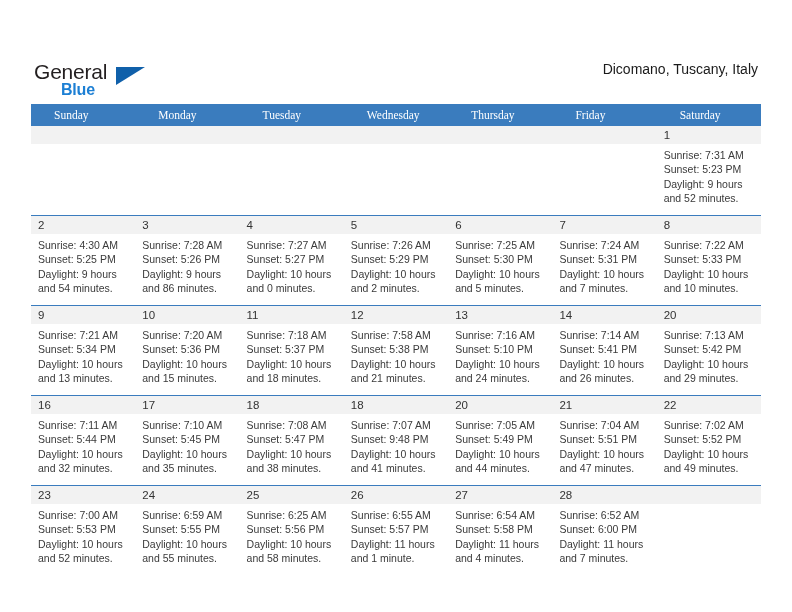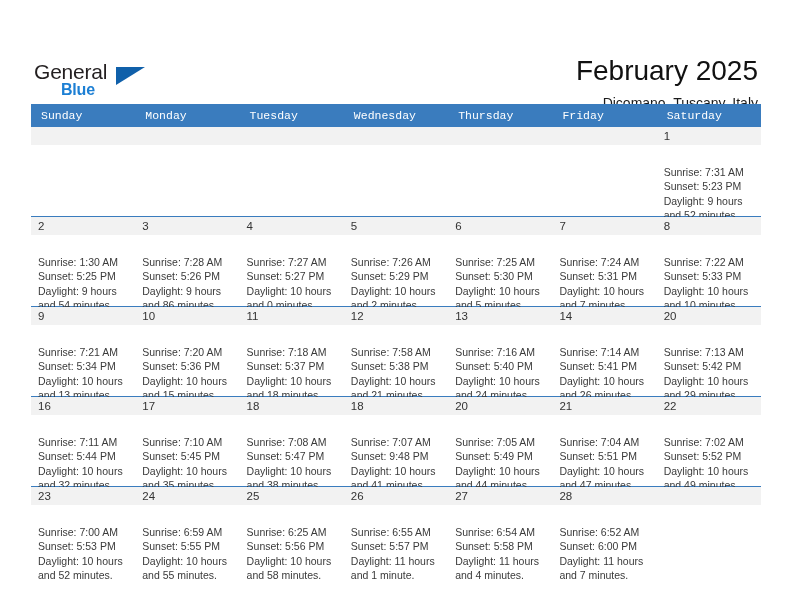--- a/index.html
+++ b/index.html
@@ -98,23 +98,23 @@
     width: 730px;
     border-collapse: collapse;
     table-layout: fixed;
   }
   .calendar th {
     background: #3a7cbe;
     color: #ffffff;
     font-size: 11.5px;
     font-weight: normal;
     text-align: left;
-    padding: 5px 0 5px 10px;
+    padding: 5px 0 5px 23px;
     height: 12px;
-    font-family: Liberation Mono, monospace;
+    font-family: Liberation Serif, serif;
     border: none;
   }
   .calendar td {
     vertical-align: top;
     padding: 0;
     border-top: 1px solid #3a7cbe;
     background: #ffffff;
     height: 89px;
   }
   .calendar tr.week-row:first-of-type td {
@@ -135,21 +135,20 @@
     line-height: 14px;
     color: #333333;
     font-family: "Liberation Sans", sans-serif;
   }
   .cell-body {
     padding: 4px 6px 0 7px;
     font-size: 10.5px;
     line-height: 14.4px;
     color: #3a3a3a;
     font-family: "Liberation Sans", sans-serif;
-    margin-top: 16px;
   }
   .cell-body div {
     white-space: nowrap;
   }
   .cell-empty .date-band {
     color: transparent;
   }
 </style>
 </head>
 <body>
@@ -158,21 +157,20 @@
 
   <div class="header">
 
     <div class="logo">
       <span class="logo-general">General</span>
       <span class="logo-triangle"></span>
       <span class="logo-blue">Blue</span>
     </div>
 
     <div class="title-block">
-      <div class="cal-title">February 2025</div>
       <div class="cal-subtitle">Dicomano, Tuscany, Italy</div>
     </div>
 
   </div>
 
   <table class="calendar">
     <thead>
       <tr id="weekday-row">
           <th>Sunday</th>
           <th>Monday</th>
@@ -231,21 +229,21 @@
                 <div>and 52 minutes.</div>
               </div>
             </div>
           </td>
         </tr>
         <tr class="week-row">
           <td>
             <div class="cell-inner">
               <div class="date-band">2</div>
               <div class="cell-body">
-                <div>Sunrise: 1:30 AM</div>
+                <div>Sunrise: 4:30 AM</div>
                 <div>Sunset: 5:25 PM</div>
                 <div>Daylight: 9 hours</div>
                 <div>and 54 minutes.</div>
               </div>
             </div>
           </td>
           <td>
             <div class="cell-inner">
               <div class="date-band">3</div>
               <div class="cell-body">
@@ -355,21 +353,21 @@
                 <div>Daylight: 10 hours</div>
                 <div>and 21 minutes.</div>
               </div>
             </div>
           </td>
           <td>
             <div class="cell-inner">
               <div class="date-band">13</div>
               <div class="cell-body">
                 <div>Sunrise: 7:16 AM</div>
-                <div>Sunset: 5:40 PM</div>
+                <div>Sunset: 5:10 PM</div>
                 <div>Daylight: 10 hours</div>
                 <div>and 24 minutes.</div>
               </div>
             </div>
           </td>
           <td>
             <div class="cell-inner">
               <div class="date-band">14</div>
               <div class="cell-body">
                 <div>Sunrise: 7:14 AM</div>

